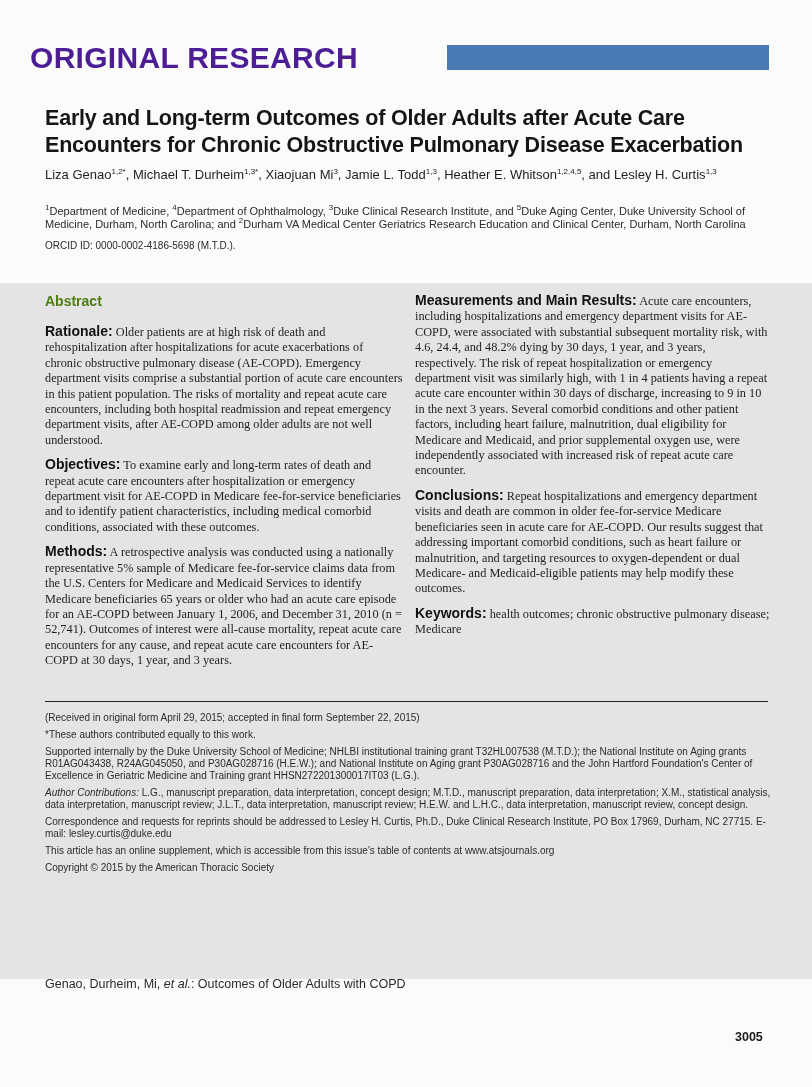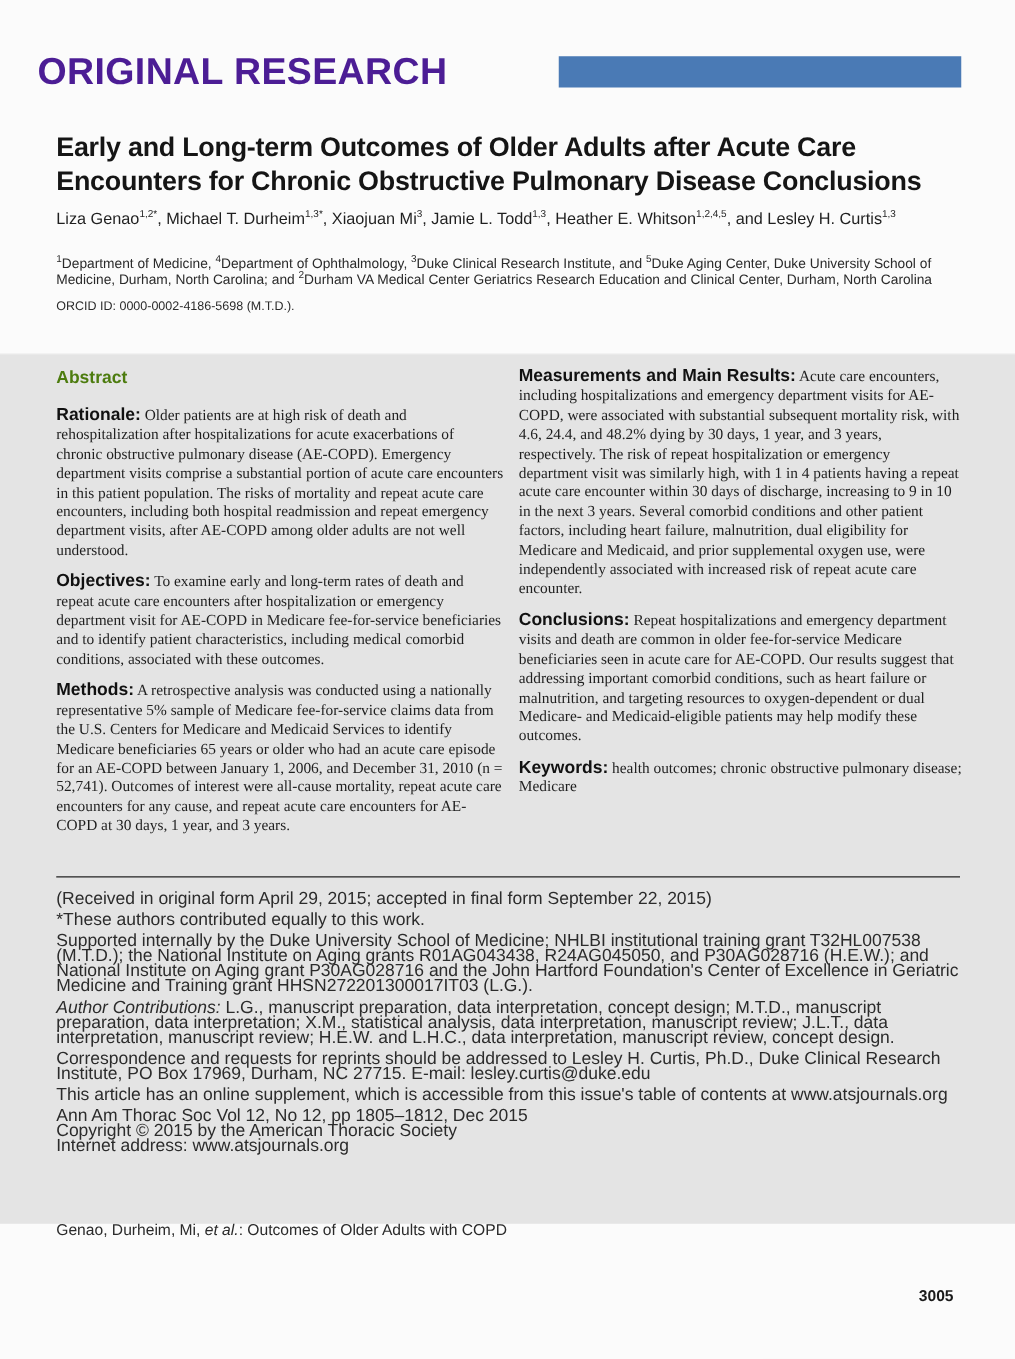--- a/index.html
+++ b/index.html
@@ -20,38 +20,38 @@
 
   .col { position: absolute; font-family: "Liberation Serif", serif; font-size: 12.3px; line-height: 15.4px; color: #1e1e1e; }
   .col-left { top: 293px; left: 45px; width: 358px; }
   .col-right { top: 293px; left: 415px; width: 355px; }
   .abstract-h { font-family: "Liberation Sans", sans-serif; font-weight: 700; font-size: 14px; line-height: 17px; margin-bottom: 14px; color: #4d7c0f; }
   .para { margin-bottom: 9px; }
   .lead { font-family: "Liberation Sans", sans-serif; font-weight: 700; font-size: 14px; color: #111; }
 
   .rule { position: absolute; top: 701px; left: 45px; width: 723px; height: 1px; background: #222; }
 
-  .notes { position: absolute; top: 712px; left: 45px; width: 726px; font-size: 14px; line-height: 12px; color: #2b2b2b; }
+  .notes { position: absolute; top: 712px; left: 45px; width: 726px; font-size: 10px; line-height: 12px; color: #2b2b2b; }
   .note { margin-bottom: 5px; }
   .note.gap0 { margin-bottom: 0; }
   .note i { font-style: italic; }
 
   .footer-left { position: absolute; top: 977px; left: 45px; font-size: 12.5px; color: #2a2a2a; }
   .footer-left i { font-style: italic; }
   .footer-right { position: absolute; top: 1030px; left: 735px; font-size: 12.5px; font-weight: 700; color: #1a1a1a; }
 </style>
 </head>
 <body>
 
 <div class="banner">
   <span class="banner-text">ORIGINAL RESEARCH</span>
 </div>
 <div class="banner-bar"></div>
 
-<h1 class="title">Early and Long-term Outcomes of Older Adults after Acute Care Encounters for Chronic Obstructive Pulmonary Disease Conclusions</h1>
+<h1 class="title">Early and Long-term Outcomes of Older Adults after Acute Care Encounters for Chronic Obstructive Pulmonary Disease Exacerbation</h1>
 
 <div class="authors">
   <span>Liza Genao</span><sup>1,2*</sup>,
   <span>Michael T. Durheim</span><sup>1,3*</sup>,
   <span>Xiaojuan Mi</span><sup>3</sup>,
   <span>Jamie L. Todd</span><sup>1,3</sup>,
   <span>Heather E. Whitson</span><sup>1,2,4,5</sup>, and
   <span>Lesley H. Curtis</span><sup>1,3</sup>
 </div>
 
@@ -76,19 +76,17 @@
 
 <div class="rule"></div>
 
 <div class="notes">
   <p class="note">(Received in original form April 29, 2015; accepted in final form September 22, 2015)</p>
   <p class="note">*These authors contributed equally to this work.</p>
   <p class="note">Supported internally by the Duke University School of Medicine; NHLBI institutional training grant T32HL007538 (M.T.D.); the National Institute on Aging grants R01AG043438, R24AG045050, and P30AG028716 (H.E.W.); and National Institute on Aging grant P30AG028716 and the John Hartford Foundation's Center of Excellence in Geriatric Medicine and Training grant HHSN272201300017IT03 (L.G.).</p>
   <p class="note"><i>Author Contributions:</i><span> L.G., manuscript preparation, data interpretation, concept design; M.T.D., manuscript preparation, data interpretation; X.M., statistical analysis, data interpretation, manuscript review; J.L.T., data interpretation, manuscript review; H.E.W. and L.H.C., data interpretation, manuscript review, concept design.</span></p>
   <p class="note">Correspondence and requests for reprints should be addressed to Lesley H. Curtis, Ph.D., Duke Clinical Research Institute, PO Box 17969, Durham, NC 27715. E-mail: lesley.curtis@duke.edu</p>
   <p class="note">This article has an online supplement, which is accessible from this issue's table of contents at www.atsjournals.org</p>
-  <p class="note gap0">Ann Am Thorac Soc Vol 12, No 12, pp 1805–1812, Dec 2015</p>
   <p class="note gap0">Copyright © 2015 by the American Thoracic Society</p>
-  <p class="note gap0">Internet address: www.atsjournals.org</p>
 </div>
 
 <div class="footer-left"><span>Genao, Durheim, Mi, </span><i>et al.</i><span>: Outcomes of Older Adults with COPD</span></div>
 <div class="footer-right">3005</div>
 
 </body></html>

